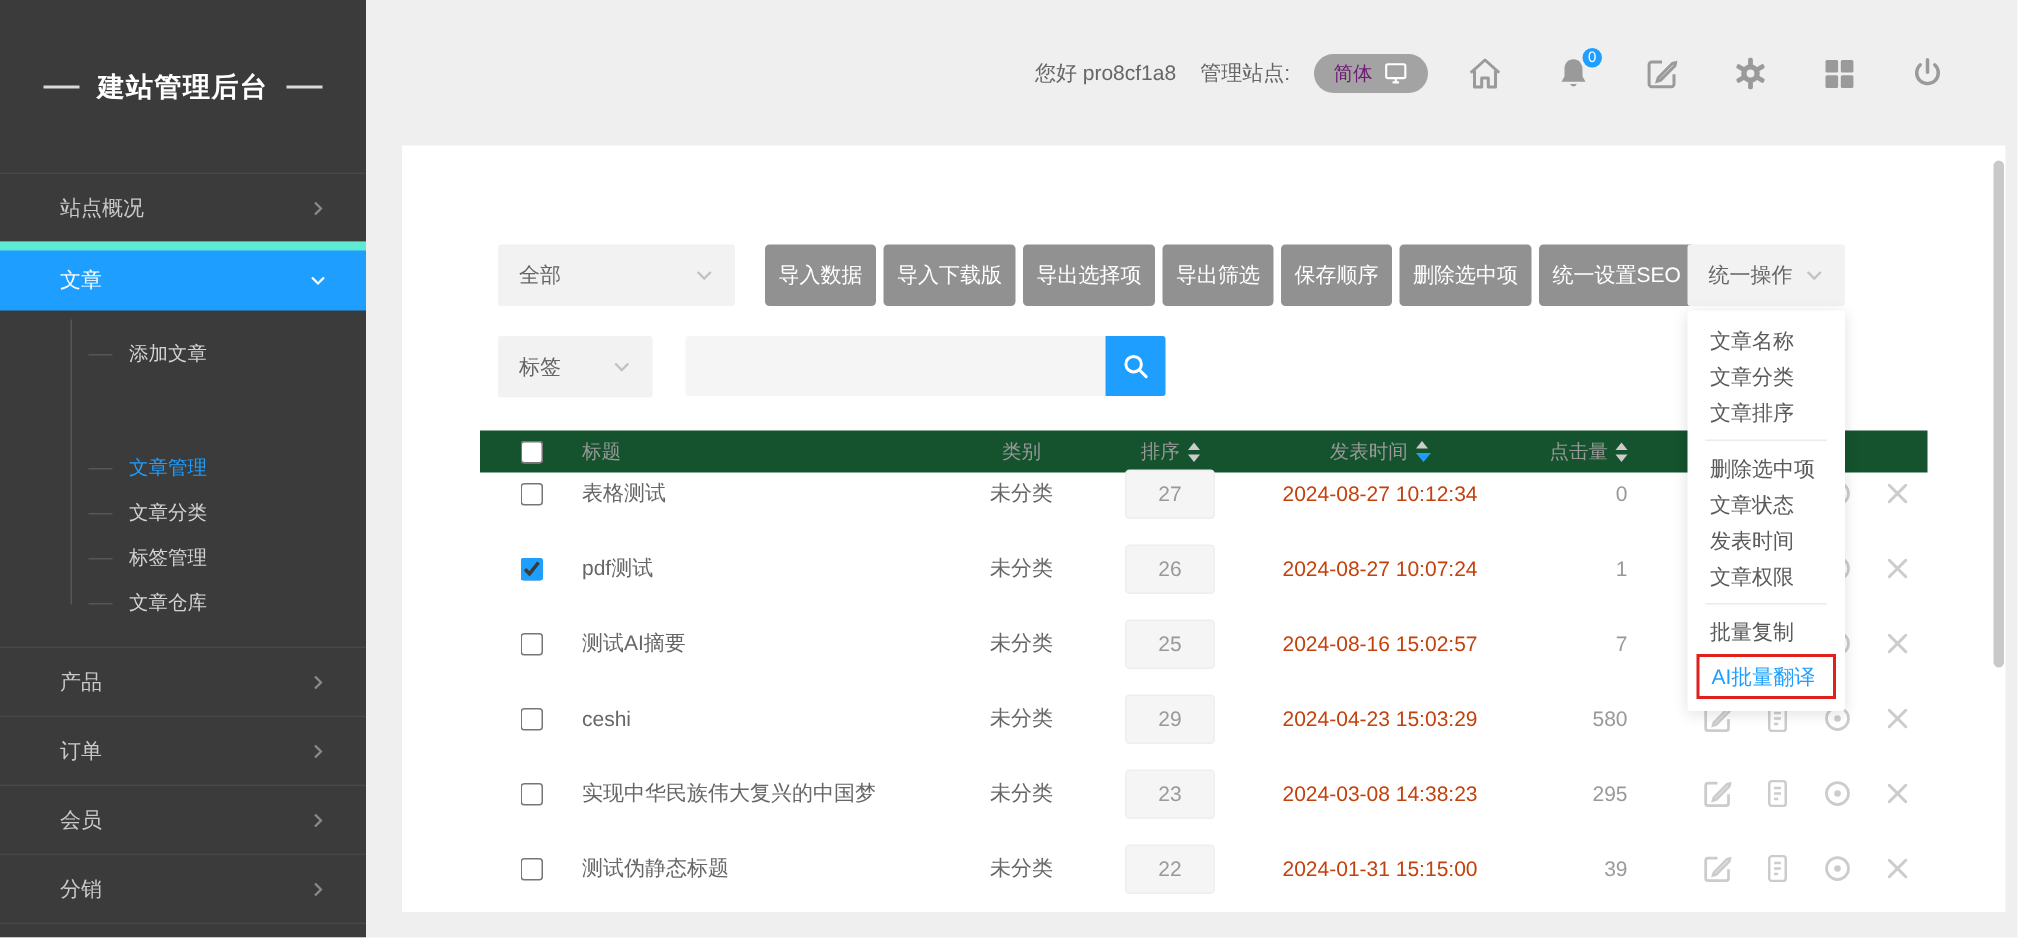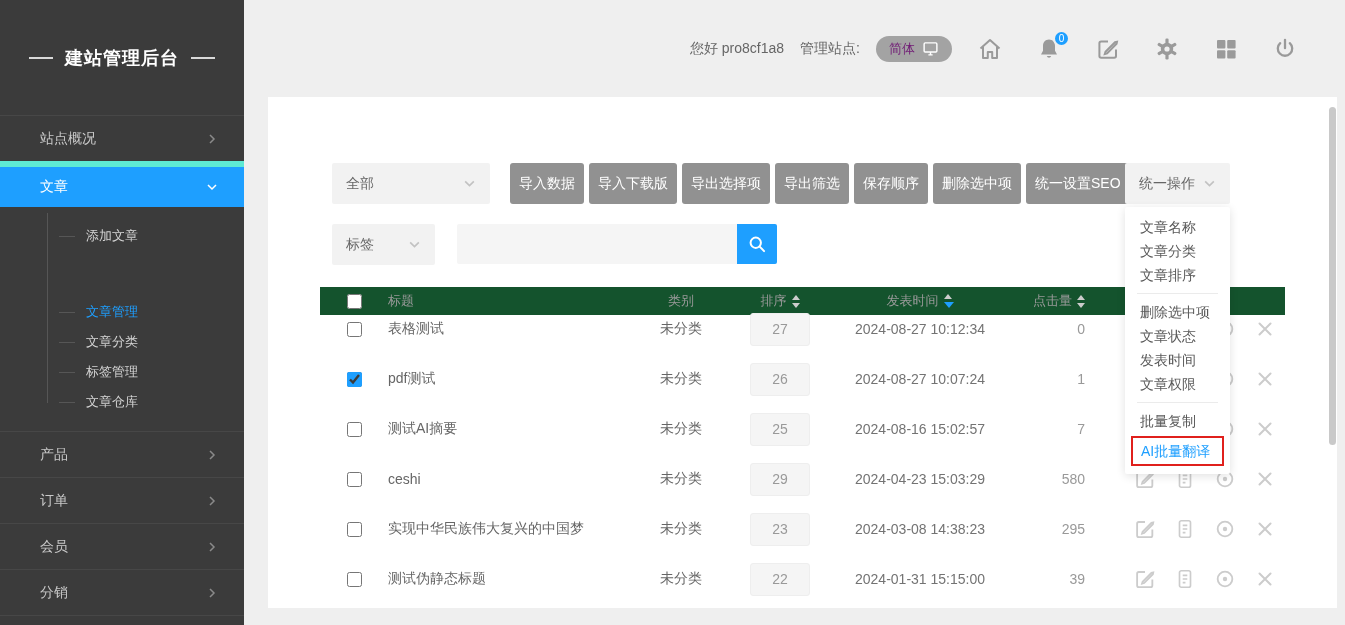--- a/index.html
+++ b/index.html
@@ -50,21 +50,21 @@
   
   .thead { position:absolute; left:52px; top:190px; width:965px; height:28px; background:#14532d; font-size:13px; color:#999; }
   .trow { position:absolute; left:52px; width:965px; height:50px; font-size:14px; color:#666; }
   .cell { position:absolute; top:0; height:100%; display:flex; align-items:center; }
   .c-check { left:27px; }
   .c-check input { width:15px; height:15px; accent-color:#1E9FFF; cursor:pointer; }
   .c-title { left:68px; }
   .c-cat { left:311px; width:100px; justify-content:center; }
   .c-sort { left:430px; width:60px; justify-content:center; }
   .sort-box { width:60px; height:33px; background:#f5f5f5; border:1px solid #eee; border-radius:3px; display:flex; align-items:center; justify-content:center; color:#999; }
-  .c-time { left:520px; width:160px; justify-content:center; color:#737373; }
+  .c-time { left:520px; width:160px; justify-content:center; color:#c2410c; }
   .c-clicks { left:665px; width:100px; justify-content:flex-end; color:#999; }
   .c-acts { left:813px; width:144px; display:flex; gap:16px; align-items:center; }
   .aico { width:24px; height:24px; color:#ccc; cursor:pointer; }
   .aico svg { width:22px; height:22px; display:block; margin:1px; }
   .sort-arrows { display:inline-flex; flex-direction:column; gap:3px; margin-left:5px; }
   .arr-up { width:0; height:0; border-left:4px solid transparent; border-right:4px solid transparent; border-bottom:5px solid #ccc; }
   .arr-down { width:0; height:0; border-left:4px solid transparent; border-right:4px solid transparent; border-top:5px solid #ccc; }
   .arr-down.active { border-left-width:5px; border-right-width:5px; border-top:6px solid #1E9FFF; }
   
   .dropdown-panel { position:absolute; left:1125px; top:207px; width:105px; background:#fff; box-shadow:0 2px 10px rgba(0,0,0,.12); border-radius:2px; padding:8px 0 8px; z-index:20; }

